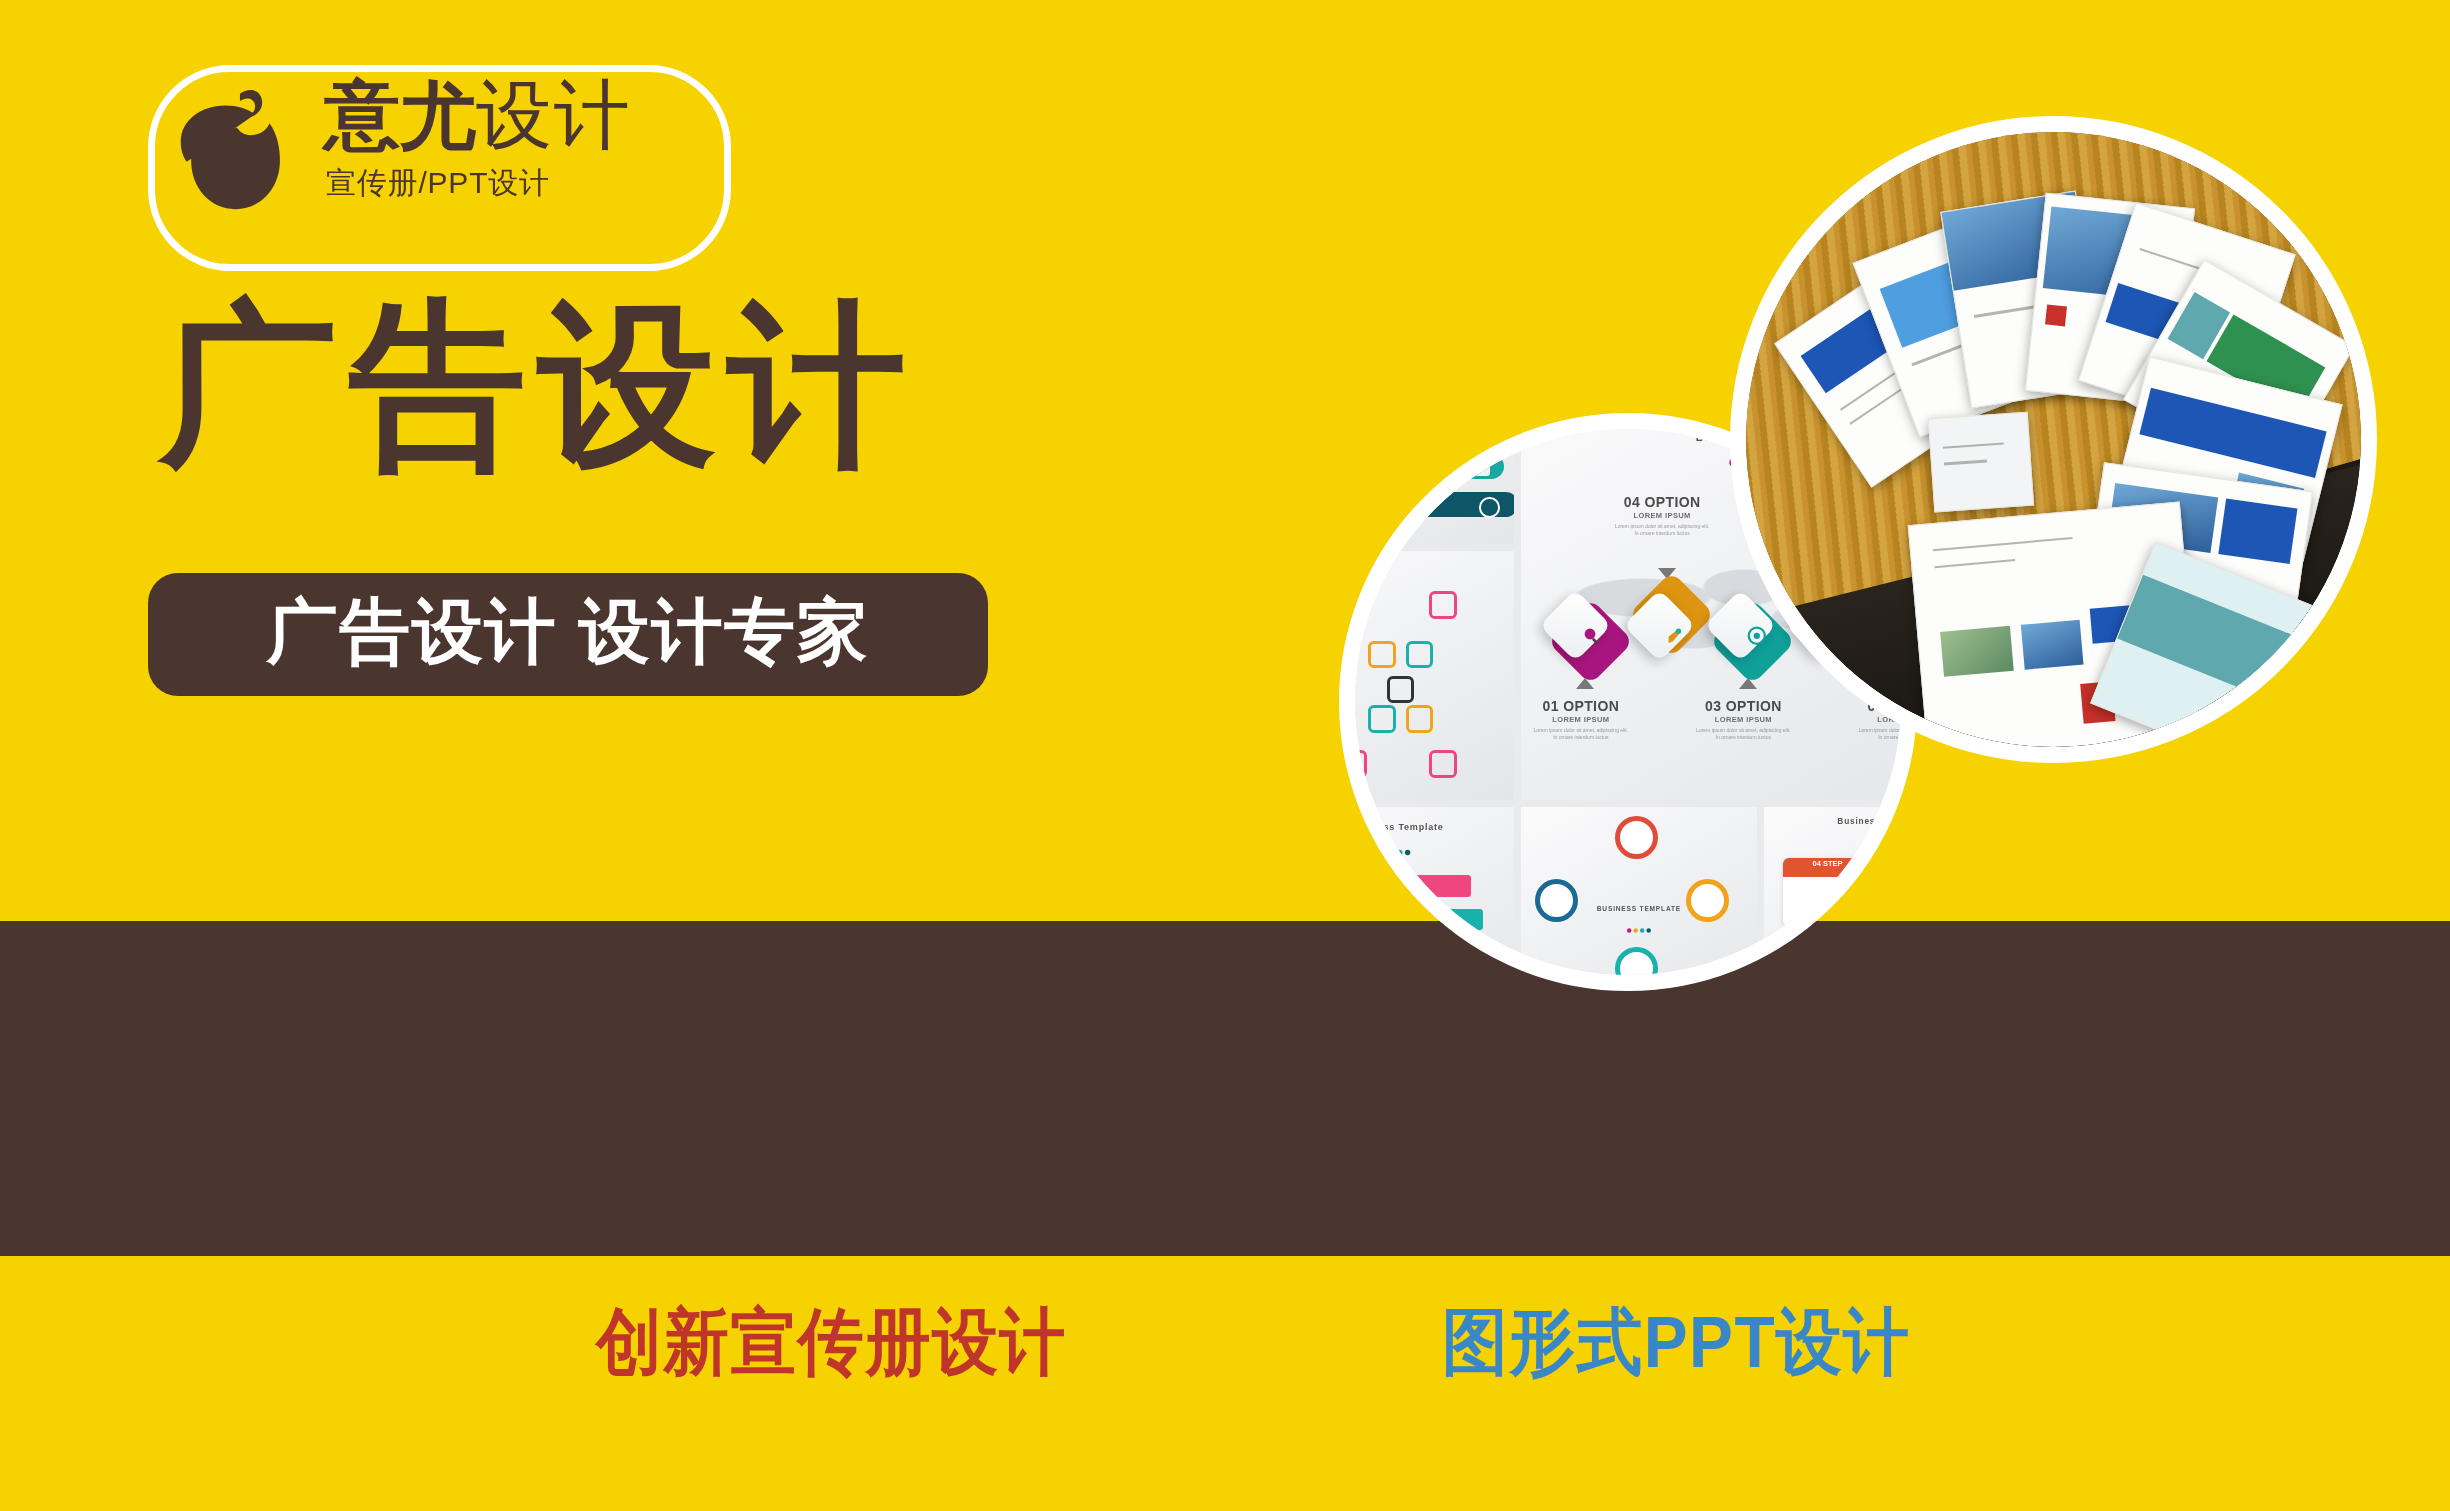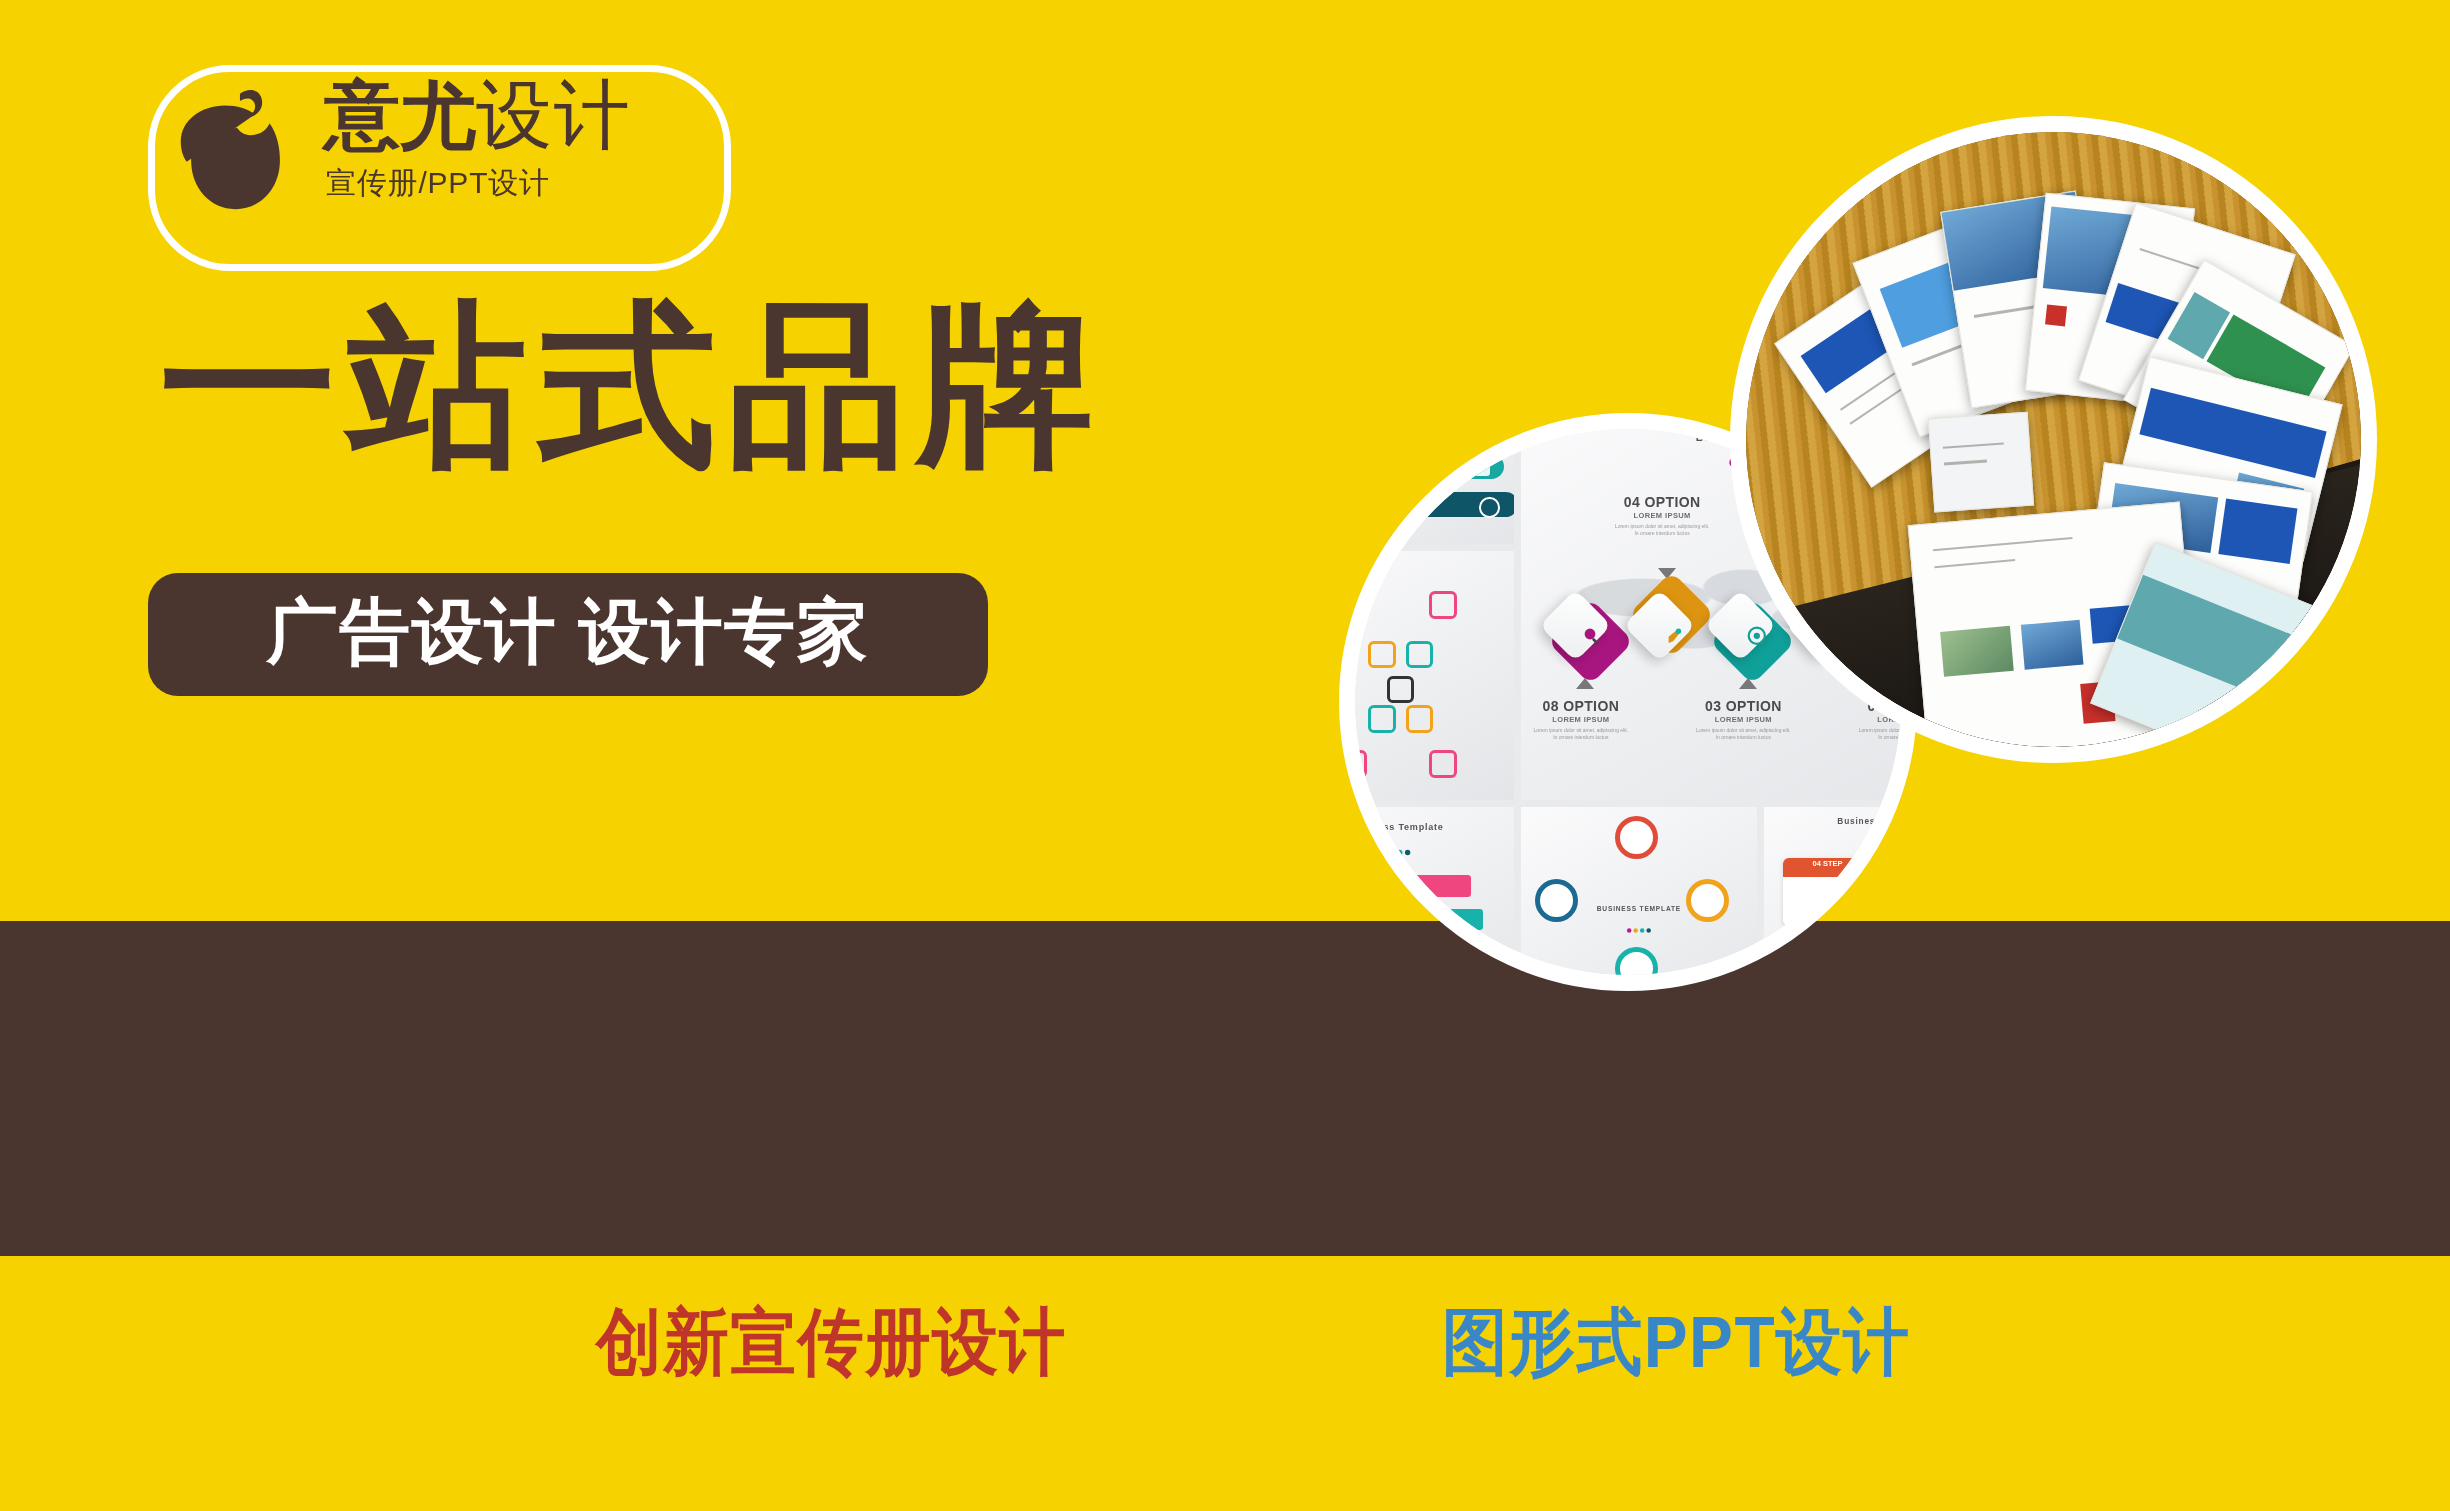--- a/index.html
+++ b/index.html
@@ -171,21 +171,21 @@
         <path d="M12 46c0-14 14-24 30-24 8 0 15 2 20 6L16 60c-3-4-4-9-4-14z" fill="#4A352F"></path>
         <path d="M50 37c2 3 5 5 9 5 6 0 11-3 13-8 5 7 7 16 7 25 0 19-13 33-30 33S19 78 19 59c0-6 1-11 4-16z" fill="#4A352F"></path>
       </svg>
     </div>
     <div class="logo-title">
       <span class="b">意尤</span><span class="t">设计</span>
     </div>
     <div class="logo-sub">宣传册/PPT设计</div>
   </div>
 
-  <div class="headline">一站式品牌</div>
+  <div class="headline">广告设计</div>
 
   <div class="badge">
     <span class="badge-text">广告设计  设计专家</span>
   </div>
 
   <div class="circle circle-ppt">
     <div class="ppt-inner">
       <div class="ppt-grid">
 
         <div class="tile">
@@ -255,21 +255,21 @@
                 <circle cx="12" cy="13" r="8" fill="none" stroke="#d2376a" stroke-width="2.5"></circle>
                 <path d="M12 8v5l3 2" stroke="#d2376a" stroke-width="2" fill="none"></path>
               </svg>
           </div>
 
           <div class="chev c5" style="left:76%;top:52%;background:#0d5567;"></div>
           <div class="dia white" style="left:74.5%;top:49%;"></div>
 
           <div class="tri up" style="left:11.5%;top:69%;"></div>
           <div class="opt" style="left:2%;top:74%;">
-            <div class="on">08 OPTION</div>
+            <div class="on">01 OPTION</div>
             <div class="ol">LOREM IPSUM</div>
             <div class="ob">Lorem ipsum dolor sit amet, adipiscing elit. In ornare interdum luctus</div>
           </div>
 
           <div class="tri up" style="left:45.5%;top:69%;"></div>
           <div class="opt" style="left:36%;top:74%;">
             <div class="on">03 OPTION</div>
             <div class="ol">LOREM IPSUM</div>
             <div class="ob">Lorem ipsum dolor sit amet, adipiscing elit. In ornare interdum luctus</div>
           </div>

